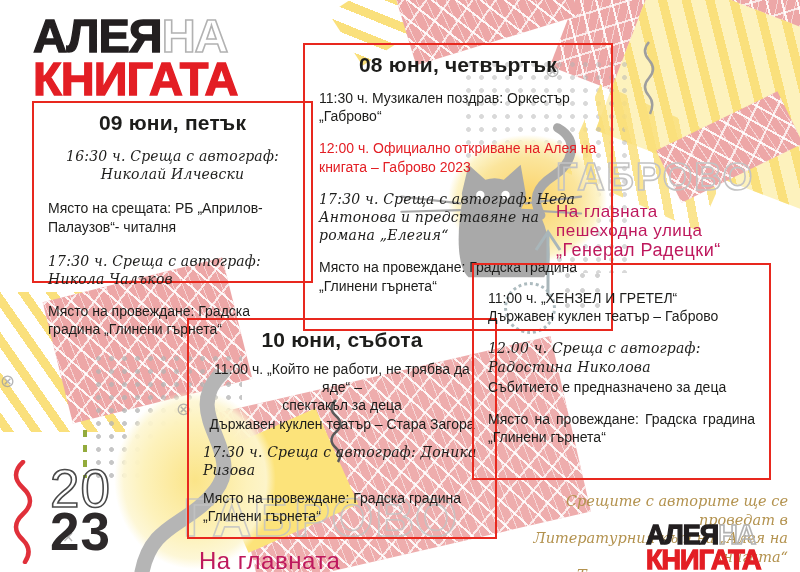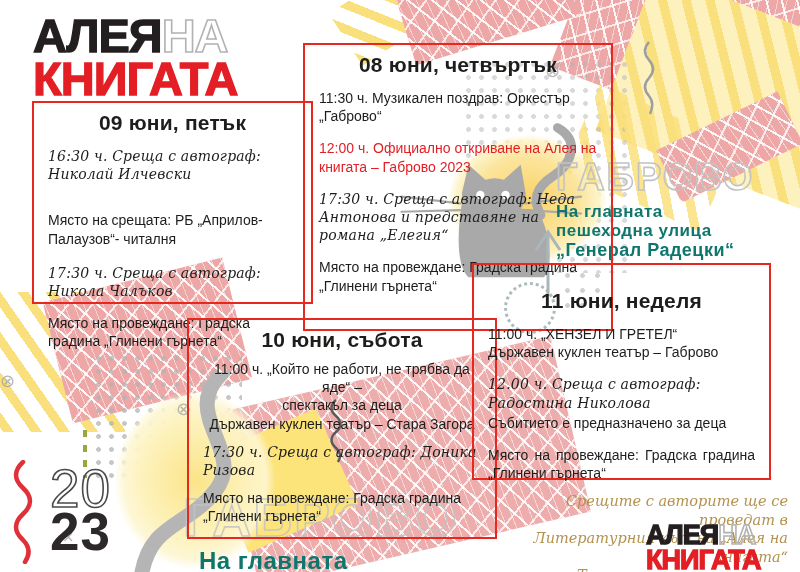--- a/index.html
+++ b/index.html
@@ -36,21 +36,21 @@
   .glyph{position:absolute;z-index:1;color:#9e9e9e;opacity:.75;font-family:"DejaVu Sans",sans-serif;}
   .greendash{
     width:4px;background-image:repeating-linear-gradient(#93ab3c 0 7px, transparent 7px 15px);
   }
   
   .wm{position:absolute;z-index:2;}
   .wm-city{
     font-weight:700;color:transparent;-webkit-text-stroke:1.6px #c3c3c3;
     letter-spacing:2px;line-height:1;
   }
-  .wm-grey{font-weight:700;color:#0f766e;line-height:1.12;letter-spacing:.5px;}
+  .wm-grey{font-weight:400;color:#be185d;line-height:1.12;letter-spacing:.5px;}
   
   .evbox{
     position:absolute;z-index:3;border:2px solid #e8281e;background:transparent;
     box-sizing:border-box;padding:8px 14px;
   }
   .evbox h2{
     margin:0 0 12px 0;text-align:center;font-size:21px;font-weight:700;color:#1d1d1b;
     letter-spacing:.2px;
   }
   .evbox p{
@@ -159,39 +159,38 @@
   </div>
 
   <div class="evbox" style="left:303px;top:43px;width:310px;height:288px;">
     <h2>08 юни, четвъртък</h2>
     <p>11:30 ч.  Музикален поздрав: Оркестър „Габрово“</p>
     <p class="redtext">12:00 ч.  Официално откриване на Алея на книгата – Габрово 2023</p>
     <p class="script">17:30 ч.  Среща с автограф: Неда Антонова и представяне на романа „Елегия“</p>
     <p>Място на провеждане: Градска градина „Глинени гърнета“</p>
   </div>
 
-  <div class="evbox" style="left:32px;top:101px;width:281px;height:203px;">
+  <div class="evbox" style="left:32px;top:101px;width:281px;height:182px;">
     <h2>09 юни, петък</h2>
-    <p class="script" style="margin-bottom:28px;">16:30 ч. Среща с автограф: Николай Илчевски</p>
+    <p class="script" style="margin-bottom:16px;text-align:center;">16:30 ч. Среща с автограф: Николай Илчевски</p>
     <p style="margin-bottom:16px;">Място на срещата:  РБ „Априлов-Палаузов“- читалня</p>
     <p class="script" style="">17:30 ч. Среща с автограф: Никола Чалъков</p>
     <p>Място на провеждане: Градска градина „Глинени гърнета“</p>
   </div>
 
   <div class="evbox" style="left:187px;top:318px;width:310px;height:221px;">
     <h2 style="margin-bottom:8px;">10 юни, събота</h2>
     <p style="margin-bottom:10px;text-align:center;">11:00 ч. „Който не работи, не трябва да яде“ –
 спектакъл за деца
 Държавен куклен театър – Стара Загора</p>
     <p class="script" style="margin-bottom:10px;">17:30 ч. Среща с автограф: Доника Ризова</p>
     <p class="nowrap">Място на провеждане: Градска градина „Глинени гърнета“</p>
   </div>
 
   <div class="evbox" style="left:472px;top:263px;width:299px;height:217px;padding-top:24px;">
-    <h2>11 юни, неделя</h2>
     <p>11:00 ч. „ХЕНЗЕЛ И ГРЕТЕЛ“
 Държавен куклен театър – Габрово</p>
     <p class="script" style="margin-bottom:2px;">12.00 ч. Среща с автограф: Радостина Николова</p>
     <p>Събитието е предназначено за деца</p>
     <p style="text-align:justify;">Място на провеждане: Градска градина „Глинени гърнета“</p>
   </div>
 
   <div class="logo logo-main">
     <div>
       <span class="blk">АЛЕЯ</span><span class="out">НА</span>

